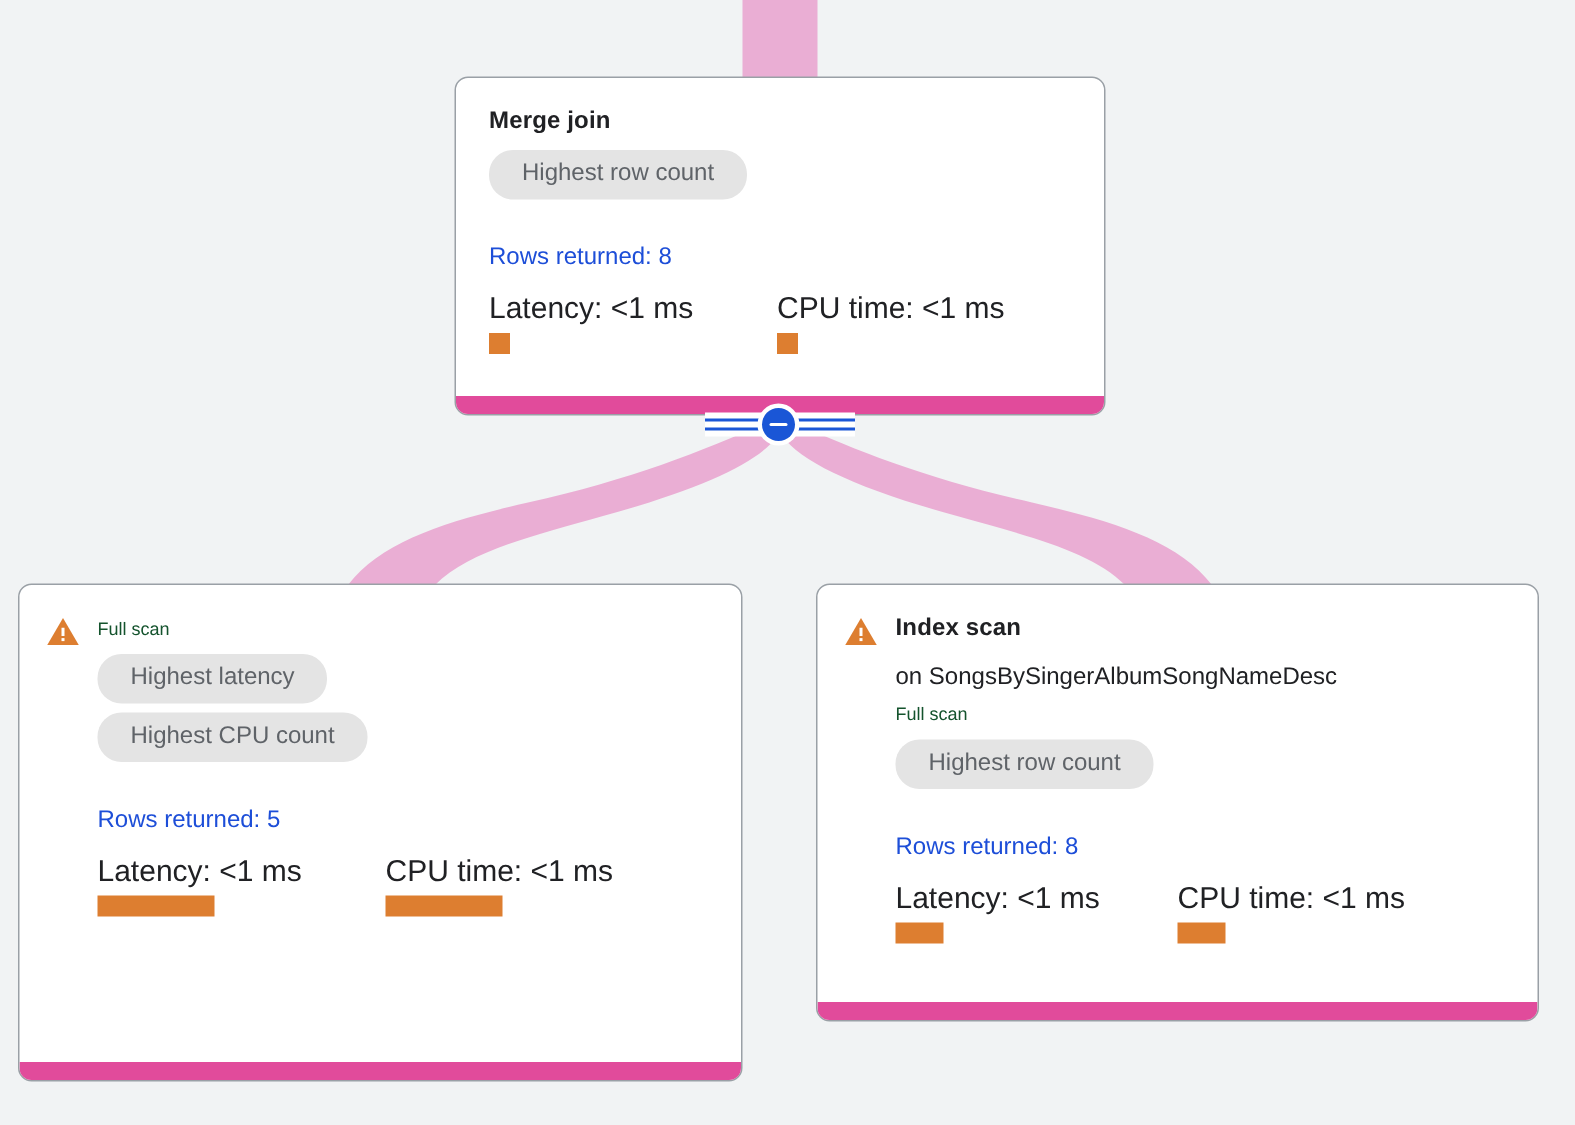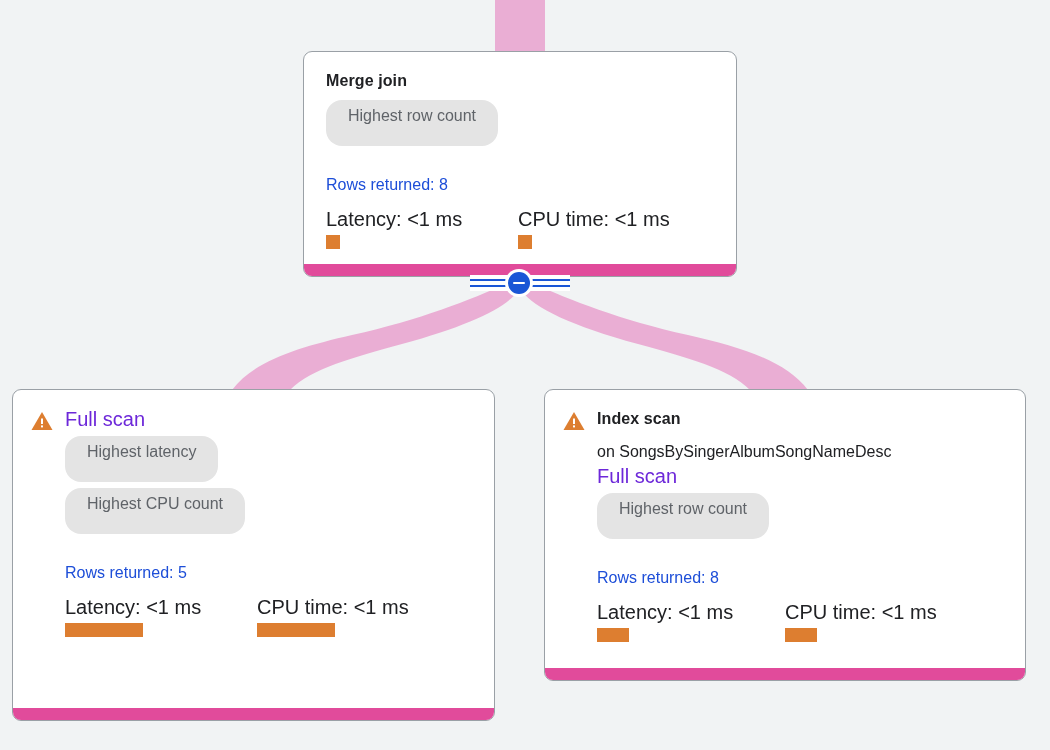--- a/index.html
+++ b/index.html
@@ -75,36 +75,36 @@
     min-width: 0;
   }
   .node-subtitle {
     font-size: 16px;
     color: #202124;
     line-height: 22px;
     margin-top: 9px;
     white-space: nowrap;
   }
   .node-scantype {
-    font-size: 20px;
-    color: #6d28d9;
+    font-size: 12px;
+    color: #14532d;
     line-height: 22px;
     margin-top: 2px;
   }
   .chips {
     margin-top: 6px;
   }
   .chip {
     display: inline-block;
     background: #E4E4E4;
     color: #5F6368;
     font-size: 16px;
     line-height: 20px;
     border-radius: 16px;
-    padding: 6px 22px 20px 22px;
+    padding: 6px 22px 7px 22px;
     margin-bottom: 6px;
   }
   .rows-returned {
     font-size: 16px;
     color: #1d4ed8;
     line-height: 22px;
     margin-top: 22px;
   }
   .metrics {
     display: flex;

